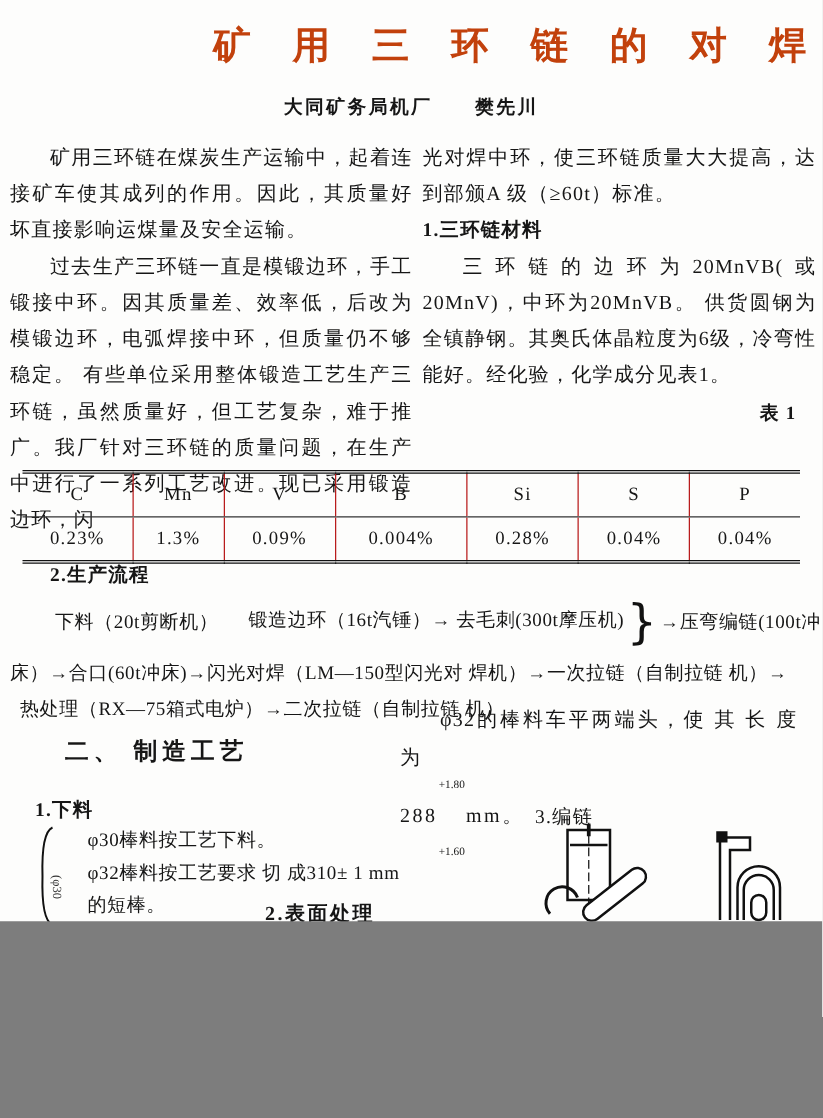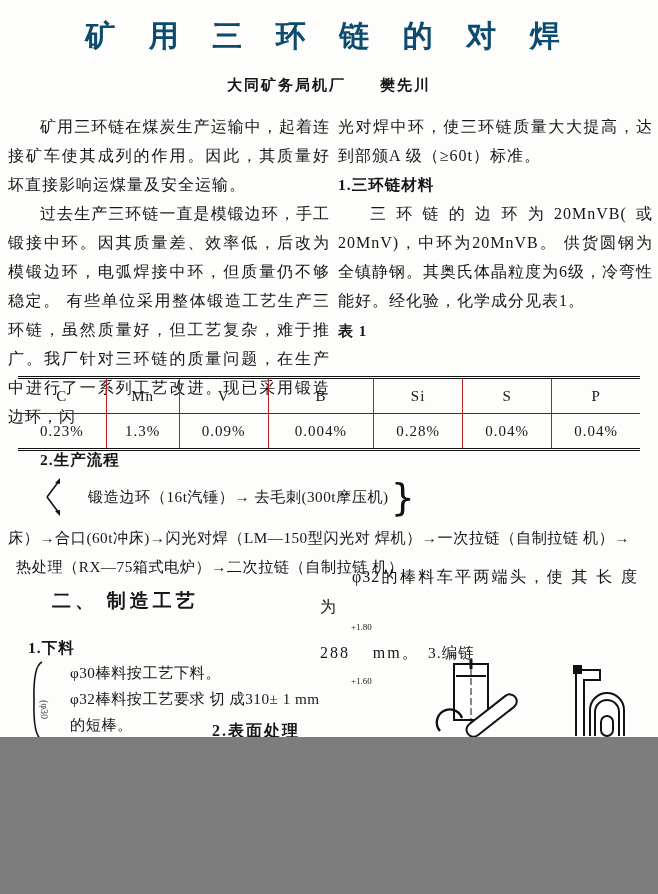--- a/index.html
+++ b/index.html
@@ -8,41 +8,41 @@
     width:658px;height:894px;
     background:#fdfdfc;
     overflow:hidden;
     font-family:"Liberation Serif","DejaVu Serif",serif;
     color:#161616;
   }
   .abs{position:absolute;}
   
   .title{
     top:16px;left:0;width:658px;
-    text-align:center;
-    font-size:30px;font-weight:bold;color:#0c4a6e;
+    text-align:right;
+    font-size:30px;font-weight:bold;color:#c2410c;
     letter-spacing:13px;
   }
   .byline{
     top:76px;left:0;width:658px;
     text-align:center;font-size:15px;font-weight:bold;letter-spacing:2px;
   }
   .byline .gap{display:inline-block;width:34px;}
   
   .col{font-size:16px;line-height:29px;letter-spacing:1px;text-align:justify;}
   .col p{margin:0;text-indent:2em;}
   .col-left{top:112px;left:8px;width:322px;}
   .col-right{top:112px;left:338px;width:315px;}
   .col-right .cont{text-indent:0;}
   .sec-title{
     font-size:19px;font-weight:bold;letter-spacing:3px;
     margin:16px 0 10px 0;text-indent:0 !important;padding-left:30px;
   }
   .sub-head{font-size:15.5px;font-weight:bold;letter-spacing:1px;margin:4px 0;text-indent:0 !important;}
-  .tbl-label{font-size:15px;font-weight:bold;padding-right:16px;margin-top:2px;}
+  .tbl-label{text-align:right;font-size:15px;font-weight:bold;padding-right:16px;margin-top:2px;}
   
   .chem-table{
     top:376px;left:18px;width:622px;
     border-collapse:collapse;
     font-size:15px;
   }
   .chem-table td{
     text-align:center;
     height:32px;
     border-left:1px solid #b91c1c;
@@ -127,30 +127,32 @@
       <td>0.28%</td>
       <td>0.04%</td>
       <td>0.04%</td>
     </tr>
   </tbody>
     </table>
 
   <div class="abs flow-sub">2.生产流程</div>
 
   <div class="abs flow-row">
+    <span>下料（20t剪断机）</span>
     <svg width="20" height="50" viewBox="0 0 20 50">
       <path d="M3 25 L15 9" stroke="#111" stroke-width="1.6" fill="none"></path>
       <polygon points="16,6 11,11 16,12" fill="#111"></polygon>
       <path d="M3 25 L15 41" stroke="#111" stroke-width="1.6" fill="none"></path>
       <polygon points="16,44 11,39 16,38" fill="#111"></polygon>
     </svg>
     <span class="flow-branches">
       <span>锻造边环（16t汽锤）→ 去毛刺(300t摩压机)</span>
     </span>
     <span class="flow-brace">}</span>
+    <span>→压弯编链(100t冲</span>
   </div>
 
   <div class="abs flow-line flow-l2">床）→合口(60t冲床)→闪光对焊（LM—150型闪光对 焊机）→一次拉链（自制拉链 机）→</div>
   <div class="abs flow-line flow-l3">热处理（RX—75箱式电炉）→二次拉链（自制拉链 机）</div>
 
   <div class="abs sec2-title">二、 制造工艺</div>
   <div class="abs sec2-sub">1.下料</div>
 
   <div class="abs brace-list">
     <svg width="14" height="82" viewBox="0 0 14 82">

